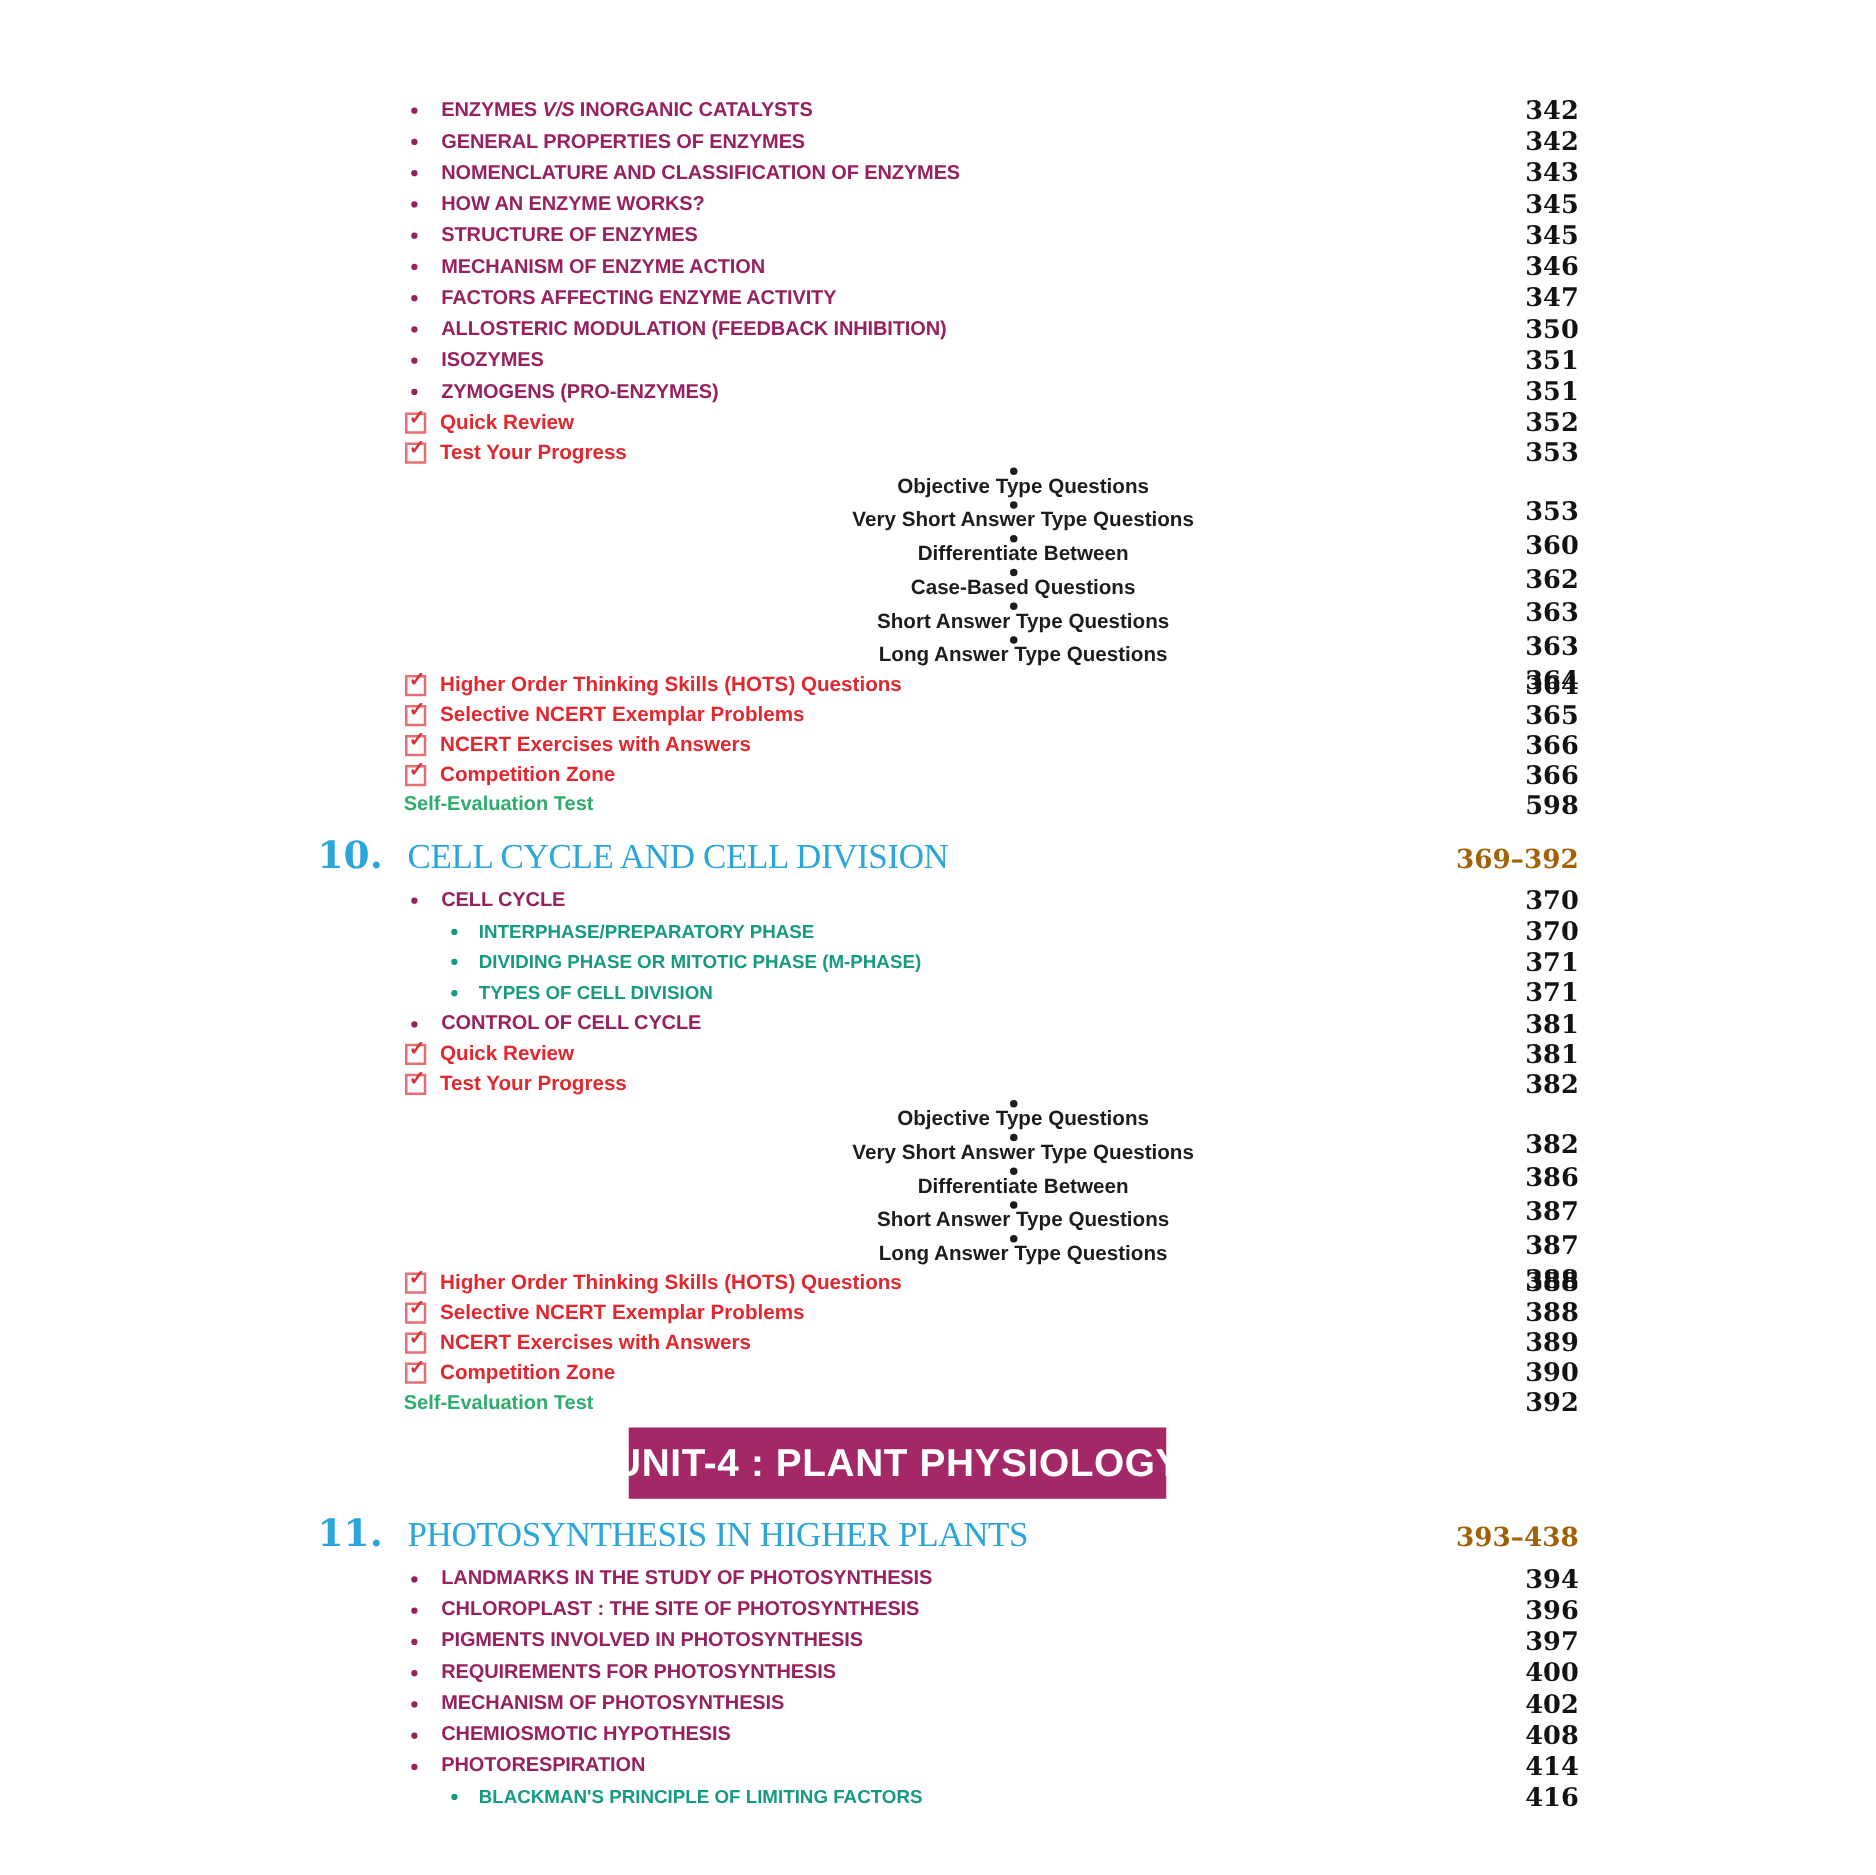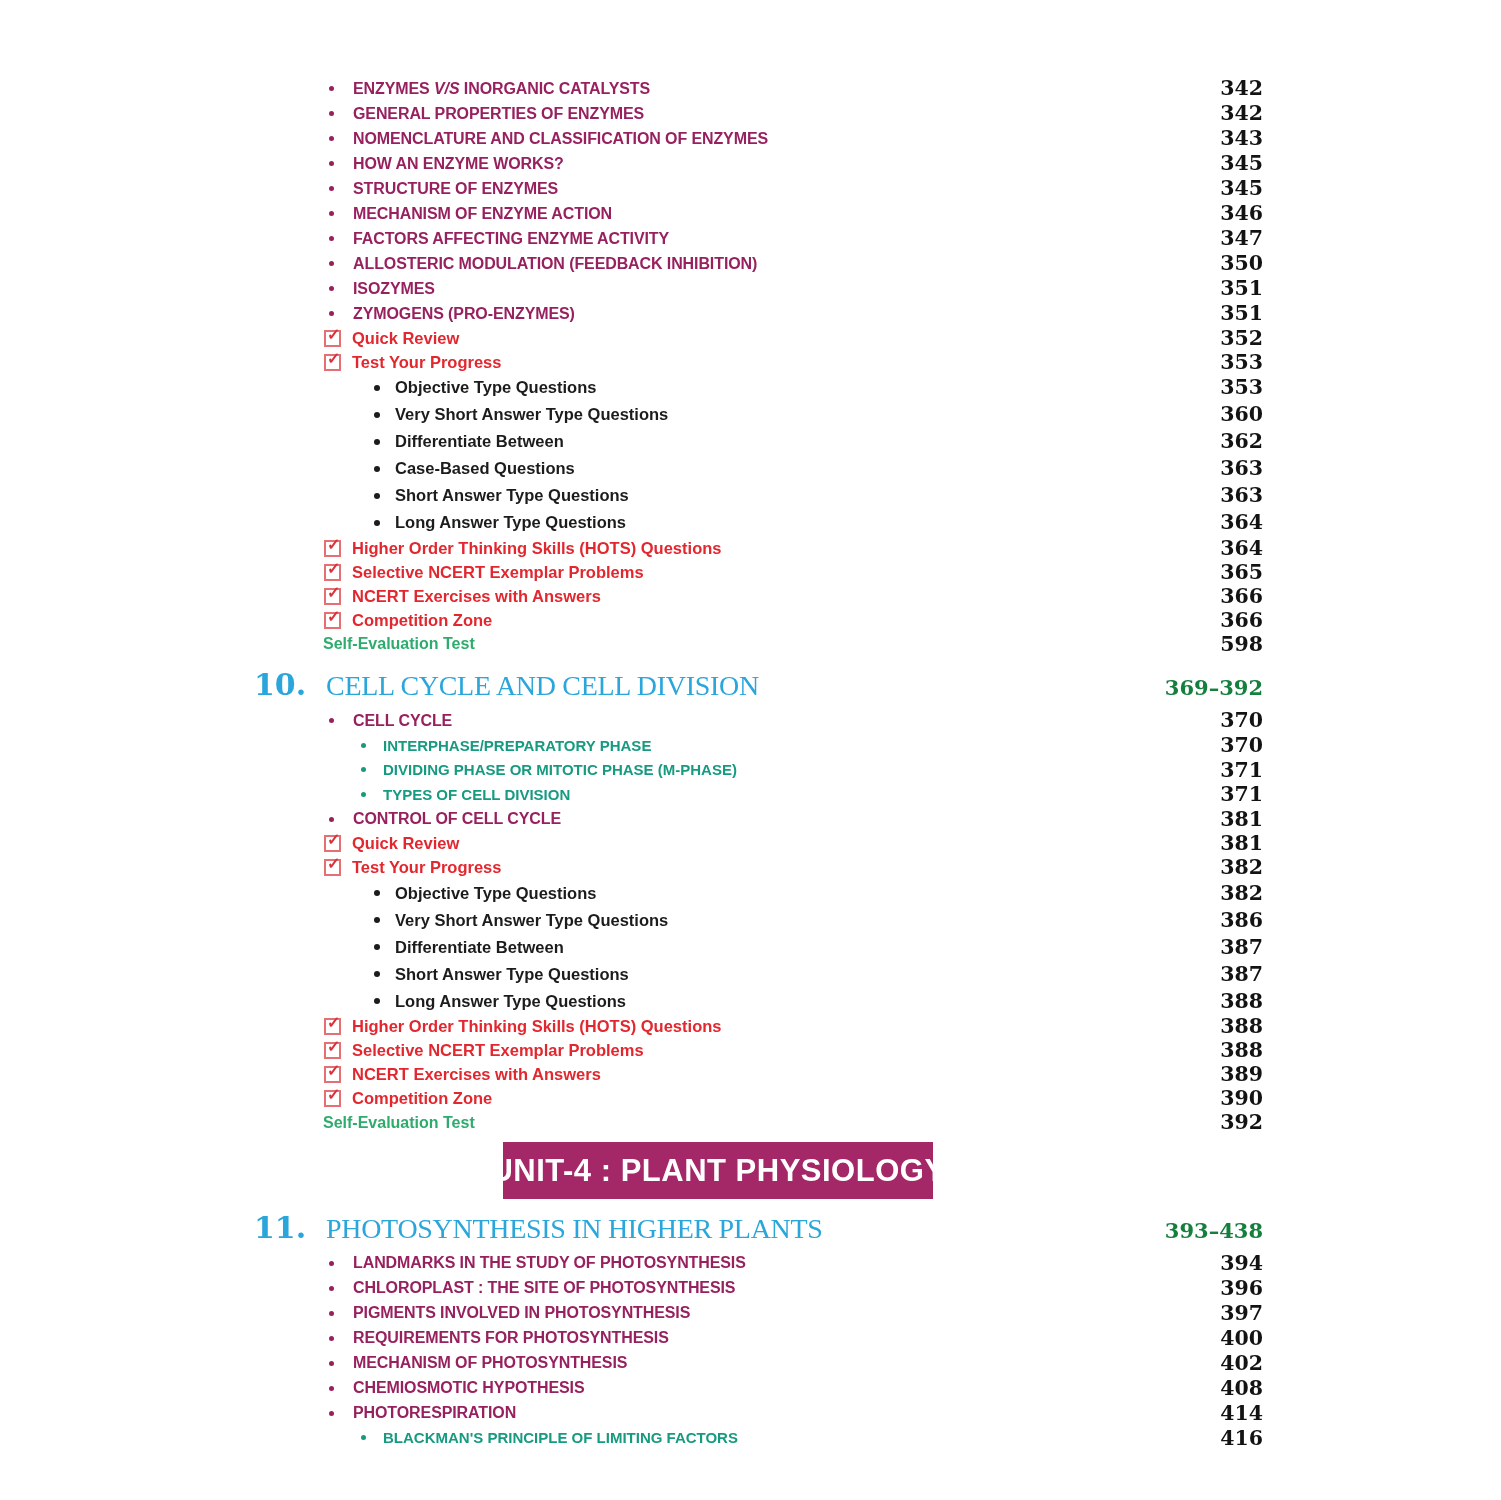--- a/index.html
+++ b/index.html
@@ -18,21 +18,21 @@
   .pagenum{
     margin-left:auto;flex:none;
     font-family:"DejaVu Serif", serif;font-weight:bold;
     font-size:20.5px;color:#131313;line-height:1;
   }
   
   .row-topic{height:25px;padding-left:313px;}
   .row-topic .label{color:#97215F;font-size:16px;letter-spacing:-0.1px;}
   .row-subtopic{height:24.5px;padding-left:345px;}
   .row-subtopic .label{color:#169B80;font-size:15px;}
-  .row-question{height:27px;padding-left:358px;}
+  .row-question{height:27px;padding-left:358px;flex-direction:column;}
   .row-question .label{color:#1c1c1c;font-size:16.5px;}
   .row-feature{height:24px;padding-left:308px;}
   .row-feature .label{color:#E2272F;font-size:16.5px;}
   .row-selftest{height:24px;padding-left:307px;gap:44px;}
   .row-selftest .label{color:#2EAC6E;font-size:16px;}
   
   .bullet{flex:none;border-radius:50%;}
   .bullet-topic{width:5px;height:5px;background:#97215F;margin-right:19px;}
   .bullet-subtopic{width:5px;height:5px;background:#169B80;margin-right:17px;}
   .bullet-question{width:6px;height:6px;background:#1c1c1c;margin-right:15px;}
@@ -55,21 +55,21 @@
     font-size:30px;color:#2AA6DB;line-height:1;
   }
   .chapter-title{
     font-family:"Liberation Serif", serif;font-weight:normal;
     font-size:28px;color:#2AA6DB;letter-spacing:-0.3px;
     line-height:1;white-space:nowrap;
   }
   .chapter-range{
     margin-left:auto;flex:none;
     font-family:"DejaVu Serif", serif;font-weight:bold;
-    font-size:21px;color:#15803d;line-height:1;
+    font-size:21px;color:#a16207;line-height:1;
   }
   
   .unit-banner{
     width:430px;height:57px;margin:7px 0 9px 487px;
     background:#A42767;
     display:flex;align-items:center;justify-content:center;
   }
   .unit-banner span{
     color:#ffffff;font-weight:bold;font-size:31px;
     letter-spacing:0.5px;white-space:nowrap;line-height:1;

